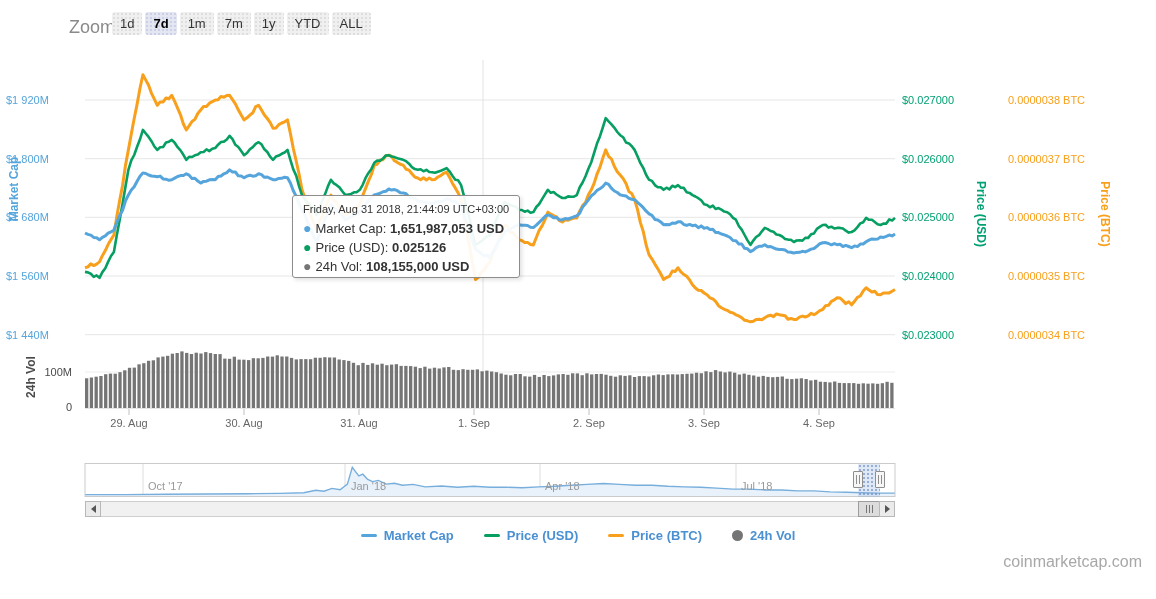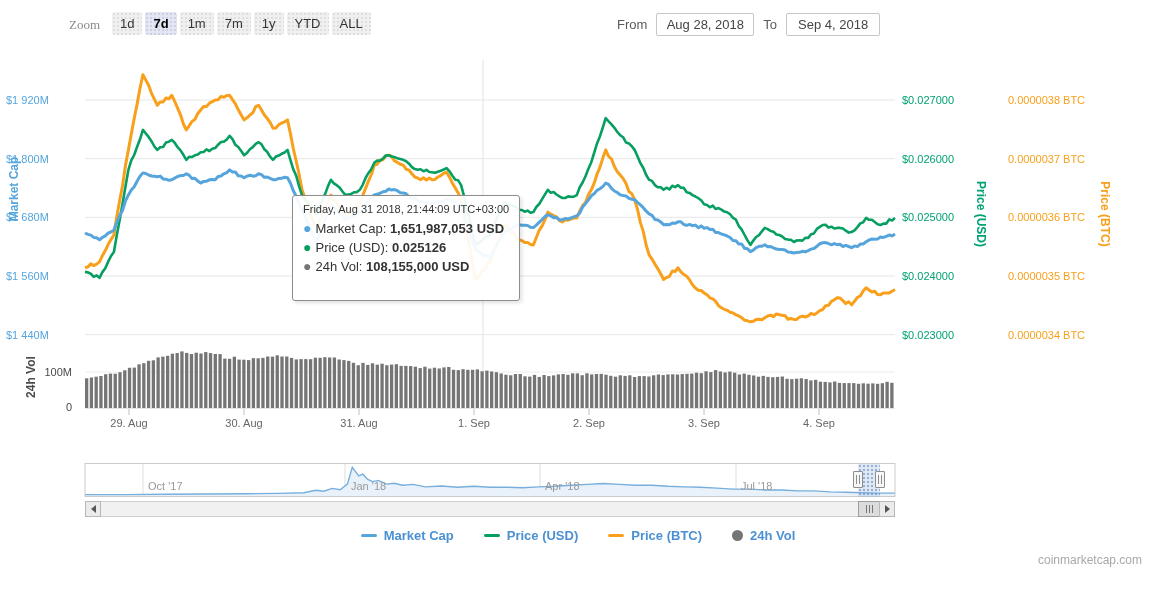--- a/index.html
+++ b/index.html
@@ -1,21 +1,21 @@
 <!DOCTYPE html>
 <html><head>
 <meta charset="utf-8">
 <style>
   html,body{margin:0;padding:0;background:#fff;}
   body{width:1156px;height:599px;position:relative;overflow:hidden;
        font-family:"Liberation Sans","DejaVu Sans",sans-serif;}
   .abs{position:absolute;}
   #stage{position:absolute;left:0;top:0;width:1156px;height:599px;background:#fff;}
   
-  .zoom-label{left:69px;top:17px;font-size:13px;color:#8a8a8a;font-family:Liberation Serif, serif;}
+  .zoom-label{left:69px;top:17px;font-size:18px;color:#8a8a8a;}
   .btn-row{left:112px;top:12px;display:flex;gap:3px;}
   .zbtn{font-size:13px;color:#333;padding:4px 8px;border-radius:3px;cursor:pointer;line-height:15px;
         background-color:#f0f0f0;
         background-image:radial-gradient(#dedede 1px, transparent 1.3px);background-size:4px 4px;}
   .zbtn.sel{font-weight:bold;color:#000;background-color:#e4e6f2;
         background-image:radial-gradient(#ccd0e6 1px, transparent 1.3px);}
   .range-row{left:617px;top:13px;display:flex;align-items:center;gap:9px;}
   .range-row .rlbl{font-size:13px;color:#5a5a5a;}
   .dinput{height:19px;border:1px solid #c6c6c6;border-radius:2px;font-size:13px;color:#444;
           text-align:center;font-family:inherit;background:#fff;padding:1px 2px;}
@@ -23,21 +23,21 @@
   .tick{font-size:11px;line-height:13px;}
   .ytick-left{left:6px;width:72px;text-align:left;}
   .ytick-vleft{left:4px;width:68px;text-align:right;color:#4a4a4a;}
   .ytick-usd{left:902px;width:86px;text-align:left;}
   .ytick-btc{left:1008px;width:100px;text-align:left;}
   .xtick{width:70px;text-align:center;color:#666;top:417px;}
   .axis-title{width:120px;text-align:center;font-size:12px;font-weight:bold;}
   .navlbl{font-size:11px;color:#999;top:480px;}
   
   #tooltip{left:292px;top:195px;background:rgba(255,255,255,0.93);border:1px solid #8d8d8d;
-           border-radius:3px;padding:7px 10px 24px 10px;box-shadow:2px 2px 4px rgba(0,0,0,0.12);
+           border-radius:3px;padding:7px 10px 1px 10px;box-shadow:2px 2px 4px rgba(0,0,0,0.12);
            white-space:nowrap;z-index:5;}
   #tooltip .tt-head{font-size:11px;color:#333;margin-bottom:4px;}
   .tt-row{font-size:13px;color:#333;line-height:19px;}
   .tt-bullet{font-size:14px;margin-right:4px;}
   .tt-val{font-weight:bold;}
   
   #legend{left:0;top:528px;width:1156px;display:flex;justify-content:center;align-items:center;gap:30px;}
   .leg-item{display:flex;align-items:center;gap:7px;cursor:pointer;}
   .leg-line{width:16px;height:3px;border-radius:2px;}
   .leg-circle{width:11px;height:11px;border-radius:50%;}
@@ -52,21 +52,21 @@
   .nav-handle i{display:block;width:1px;height:9px;background:#8e8e8e;}
   
   #sb-track{left:85px;top:501px;width:810px;height:16px;background:#f1f1f1;border:1px solid #cfcfcf;box-sizing:border-box;}
   .sb-btn{top:501px;width:16px;height:16px;background:#ebebeb;border:1px solid #b8b8b8;box-sizing:border-box;
           display:flex;align-items:center;justify-content:center;cursor:pointer;z-index:2;}
   #sb-thumb{left:858px;top:501px;width:23px;height:16px;background:#dcdcdc;border:1px solid #9d9d9d;box-sizing:border-box;
             display:flex;align-items:center;justify-content:center;gap:2px;cursor:grab;z-index:2;}
   #sb-thumb i{display:block;width:1px;height:8px;background:#777;}
   .tri-l{width:0;height:0;border-top:4px solid transparent;border-bottom:4px solid transparent;border-right:5px solid #555;}
   .tri-r{width:0;height:0;border-top:4px solid transparent;border-bottom:4px solid transparent;border-left:5px solid #555;}
-  #watermark{right:14px;top:553px;font-size:12px;color:#a8a8a8;}
+  #watermark{right:14px;top:553px;font-size:16px;color:#a8a8a8;}
 </style>
 </head>
 <body>
 
 <div id="stage">
   <svg id="chart-svg" class="abs" style="left:0;top:0;" width="1156" height="599">
       <line x1="85" x2="895" y1="100" y2="100" stroke="#e6e6e6" stroke-width="1"></line>
       <line x1="85" x2="895" y1="158.7" y2="158.7" stroke="#e6e6e6" stroke-width="1"></line>
       <line x1="85" x2="895" y1="217.3" y2="217.3" stroke="#e6e6e6" stroke-width="1"></line>
       <line x1="85" x2="895" y1="276" y2="276" stroke="#e6e6e6" stroke-width="1"></line>
@@ -268,26 +268,20 @@
   <div class="abs btn-row" id="zoom-buttons">
       <div class="zbtn">1d</div>
       <div class="zbtn sel">7d</div>
       <div class="zbtn">1m</div>
       <div class="zbtn">7m</div>
       <div class="zbtn">1y</div>
       <div class="zbtn">YTD</div>
       <div class="zbtn">ALL</div>
     </div>
 
-  <div class="abs range-row">
-    <span class="rlbl">From</span>
-    <input class="dinput" style="width: 92px;" value="Aug 28, 2018">
-    <span class="rlbl">To</span>
-    <input class="dinput" style="width: 88px;" value="Sep 4, 2018">
-  </div>
 
   <div id="ylabels">
       <div class="abs tick ytick-left" style="top: 94px; color: rgb(85, 165, 220);">$1 920M</div>
       <div class="abs tick ytick-left" style="top: 152.7px; color: rgb(85, 165, 220);">$1 800M</div>
       <div class="abs tick ytick-left" style="top: 211.3px; color: rgb(85, 165, 220);">$1 680M</div>
       <div class="abs tick ytick-left" style="top: 270px; color: rgb(85, 165, 220);">$1 560M</div>
       <div class="abs tick ytick-left" style="top: 328.7px; color: rgb(85, 165, 220);">$1 440M</div>
       <div class="abs tick ytick-usd" style="top: 94px; color: rgb(0, 161, 115);">$0.027000</div>
       <div class="abs tick ytick-usd" style="top: 152.7px; color: rgb(0, 161, 115);">$0.026000</div>
       <div class="abs tick ytick-usd" style="top: 211.3px; color: rgb(0, 161, 115);">$0.025000</div>

